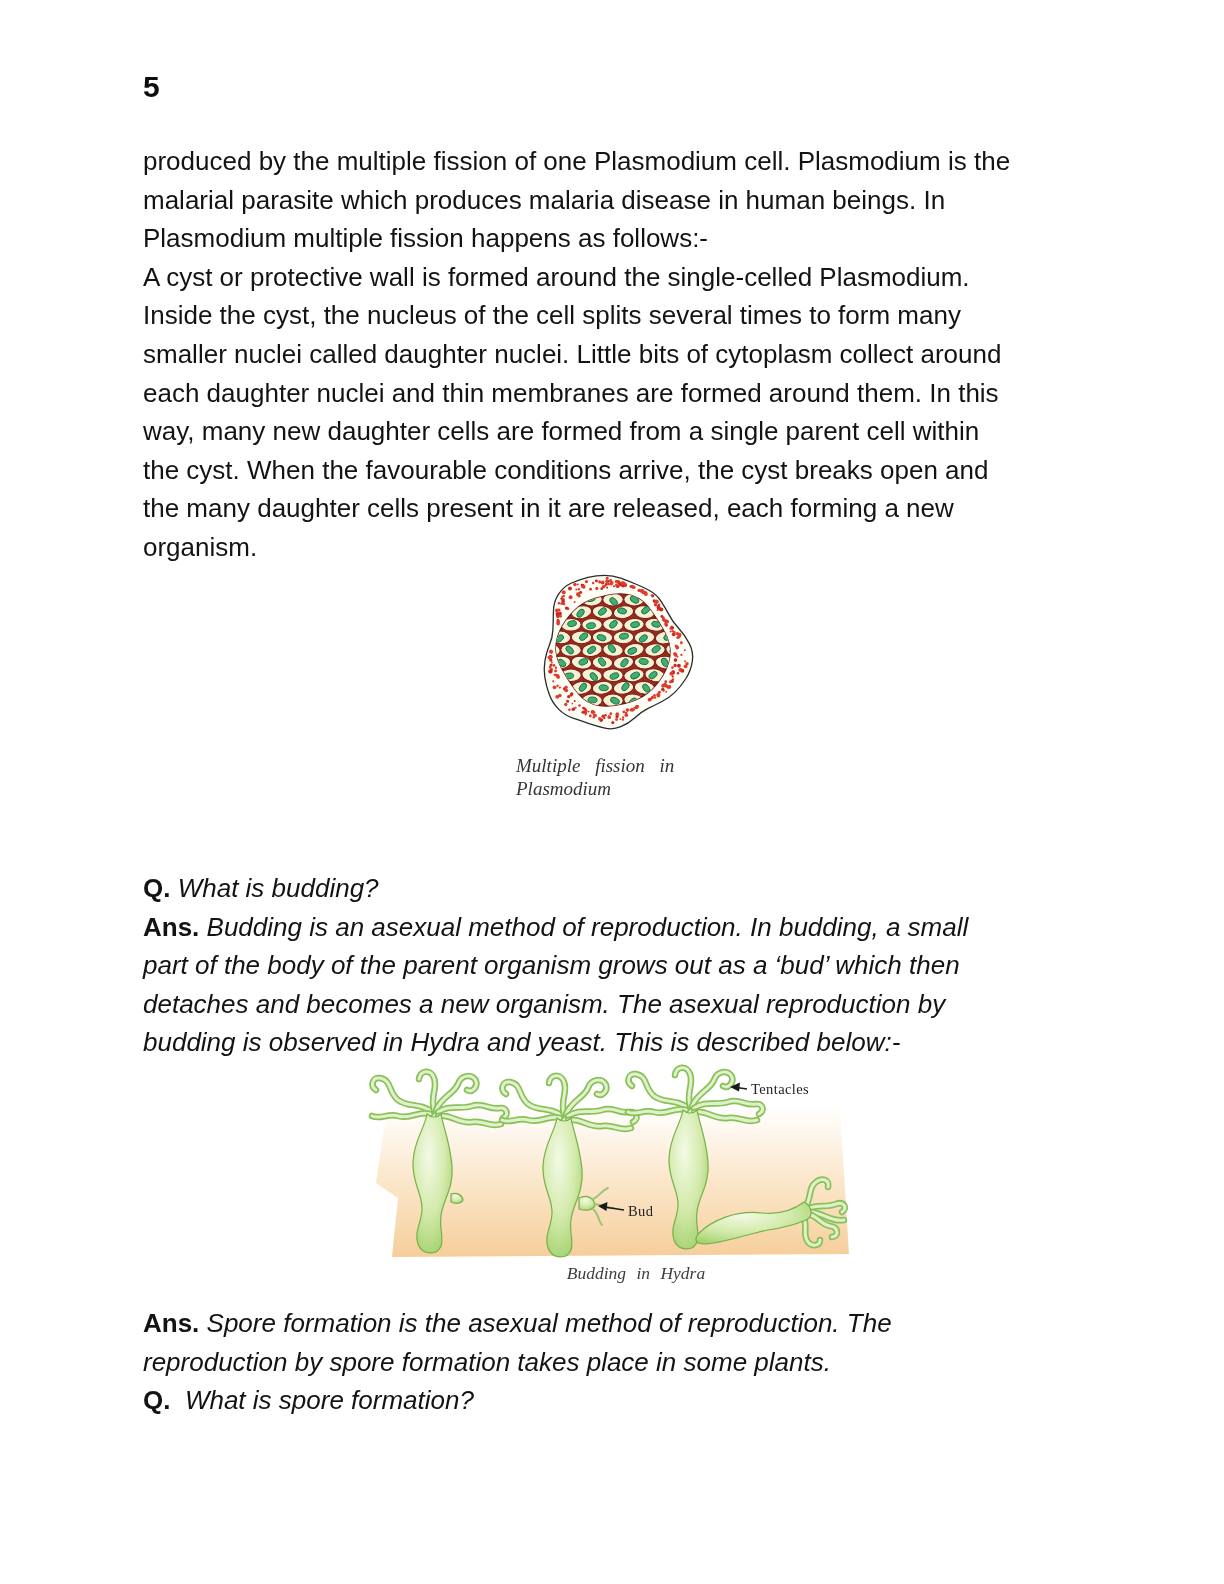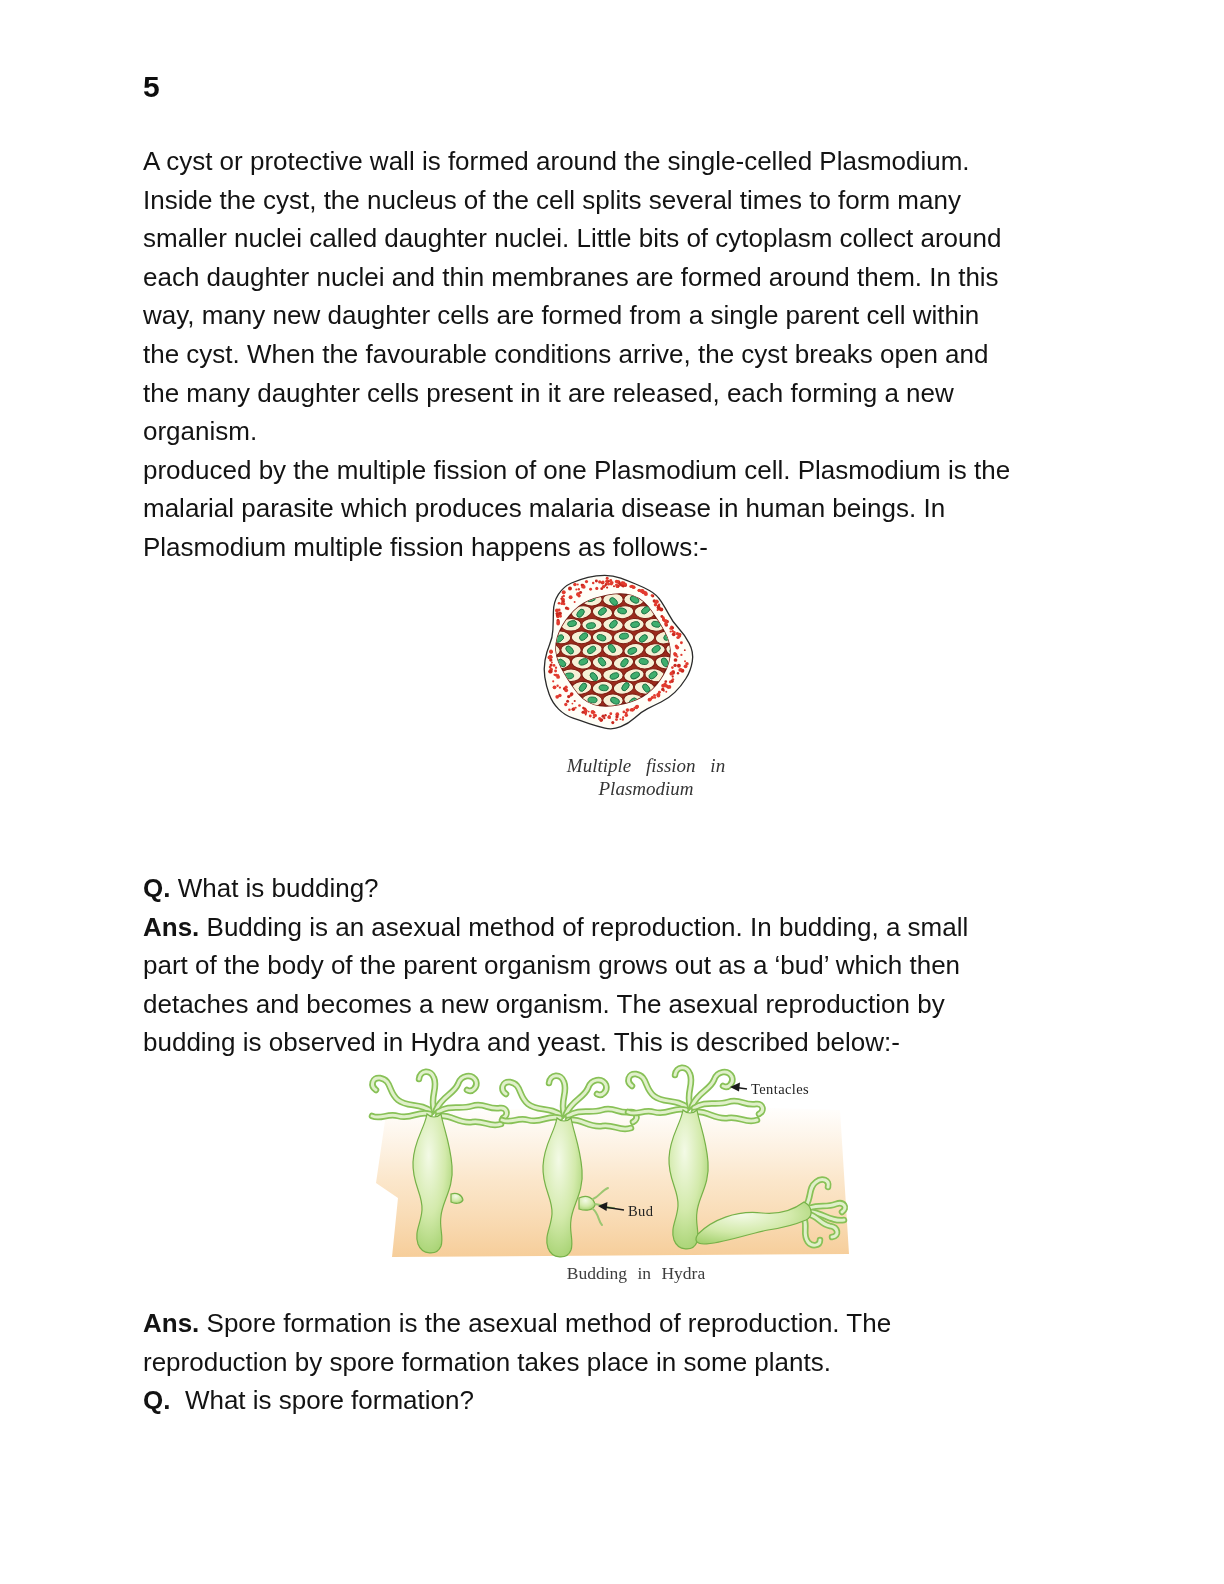--- a/index.html
+++ b/index.html
@@ -6,75 +6,75 @@
   .page{
     position:relative;
     width:1224px;height:1584px;
     background:#ffffff;
     font-family:"Liberation Sans", sans-serif;
     color:#111;
     overflow:hidden;
     margin:0 auto;
   }
   svg{overflow:visible;display:block;}
-  .pre{white-space:pre-wrap;}
+  .pre{white-space:pre-wrap;font-style:italic;}
   .page-num{
     position:absolute;left:143px;top:70px;
     font-size:30px;font-weight:bold;color:#0d0d0d;
   }
   .textblock{
     position:absolute;left:143px;width:1005px;
     font-size:26px;line-height:38.6px;color:#131313;
   }
   .textblock p{margin:0;white-space:pre-wrap;}
   #intro{top:142px;}
   #qa-budding{top:869px;}
   #qa-spore{top:1304px;}
   .qlabel{font-weight:bold;}
   #fig-plasmodium{position:absolute;left:531px;top:562px;width:164px;height:182px;}
   .fig1-cap{
     position:absolute;left:516px;top:754px;width:260px;
     font-family:"Liberation Serif", serif;font-style:italic;
-    font-size:19px;line-height:23px;color:#343434;text-align:center;
+    font-size:19px;line-height:23px;color:#343434;
   }
   .fig1-cap .cap1{word-spacing:10px;}
   #fig-hydra{position:absolute;left:368px;top:1056px;width:490px;height:202px;}
   .fig2-cap{
     position:absolute;left:368px;top:1263px;width:490px;
     padding-left:46px;box-sizing:border-box;text-align:center;
-    font-family:"Liberation Serif", serif;
+    font-family:"Liberation Serif", serif;font-style:italic;
     font-size:17.5px;color:#3d3d3d;word-spacing:6px;
   }
   .tent{fill:none;stroke:#88c157;stroke-width:6.5;stroke-linecap:round;}
   .tent-i{fill:none;stroke:#e0f0ca;stroke-width:3;stroke-linecap:round;}
   .sprout{fill:none;stroke:#9cc671;stroke-width:2;stroke-linecap:round;}
   .hbody{fill:url(#hbodyGrad);stroke:#76b148;stroke-width:1.2;}
   .lbl{font-family:"Liberation Serif", serif;font-size:14.5px;fill:#232323;letter-spacing:.4px;}
   .arrowline{stroke:#1a1a1a;stroke-width:1.4;}
   .arrowhead{fill:#1a1a1a;}
 </style>
 </head>
 <body>
 
 <div class="page">
 
   <div class="page-num">5</div>
 
   <div class="textblock" id="intro">
+    <p>produced by the multiple fission of one Plasmodium cell. Plasmodium is the
+malarial parasite which produces malaria disease in human beings. In
+Plasmodium multiple fission happens as follows:-</p>
     <p>A cyst or protective wall is formed around the single-celled Plasmodium.
 Inside the cyst, the nucleus of the cell splits several times to form many
 smaller nuclei called daughter nuclei. Little bits of cytoplasm collect around
 each daughter nuclei and thin membranes are formed around them. In this
 way, many new daughter cells are formed from a single parent cell within
 the cyst. When the favourable conditions arrive, the cyst breaks open and
 the many daughter cells present in it are released, each forming a new
 organism.</p>
-    <p>produced by the multiple fission of one Plasmodium cell. Plasmodium is the
-malarial parasite which produces malaria disease in human beings. In
-Plasmodium multiple fission happens as follows:-</p>
   </div>
 
   <svg id="fig-plasmodium" viewBox="0 0 164 182" width="164" height="182" xmlns="http://www.w3.org/2000/svg">
       <path d="M158.2,81.4 Q162.8,90.0 161.3,99.3 Q159.8,108.7 154.9,116.5 Q150.0,124.4 143.8,130.4 Q137.5,136.5 130.1,140.0 Q122.7,143.6 116.2,146.9 Q109.6,150.3 103.6,155.9 Q97.5,161.4 89.8,164.7 Q82.0,168.0 73.9,166.1 Q65.9,164.2 58.1,161.6 Q50.4,158.9 42.1,156.2 Q33.9,153.4 27.6,147.1 Q21.3,140.9 18.2,132.3 Q15.1,123.8 13.8,115.2 Q12.6,106.6 14.0,98.3 Q15.5,90.0 18.5,82.8 Q21.6,75.5 21.9,67.7 Q22.3,59.8 22.4,50.0 Q22.4,40.1 27.4,32.4 Q32.4,24.6 40.5,21.0 Q48.7,17.5 57.0,15.4 Q65.3,13.3 73.7,13.3 Q82.0,13.3 89.7,16.2 Q97.4,19.1 104.6,22.0 Q111.9,24.9 118.8,28.7 Q125.7,32.5 130.1,39.3 Q134.5,46.0 138.1,52.9 Q141.6,59.9 147.6,66.3 Q153.7,72.8 158.2,81.4 Z" fill="#fffef7" stroke="#2b2b2b" stroke-width="1.3"></path>
       <g>
         <circle cx="144.5" cy="92.8" r="1.97" fill="#e23b2e"></circle>
         <circle cx="28.9" cy="125.6" r="1.16" fill="#e23b2e"></circle>
         <circle cx="74.2" cy="23.7" r="1.07" fill="#c9281d"></circle>
         <circle cx="101.5" cy="147.3" r="1.22" fill="#e23b2e"></circle>
         <circle cx="62.8" cy="155.3" r="1.17" fill="#c9281d"></circle>

